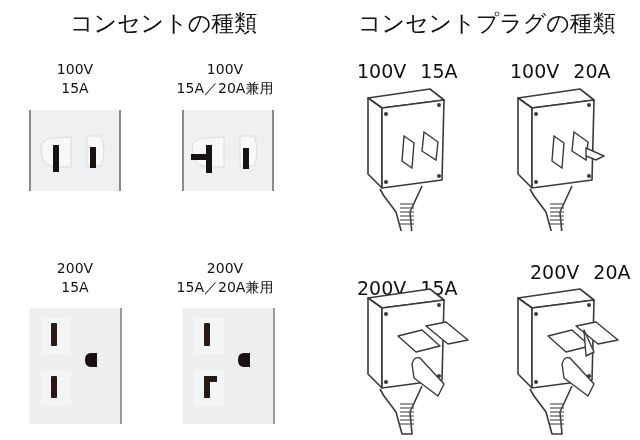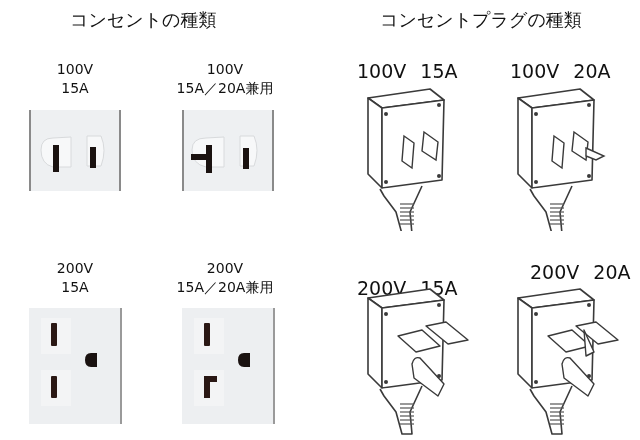--- a/index.html
+++ b/index.html
@@ -1,29 +1,29 @@
 <!DOCTYPE html>
 <html><head>
 <meta charset="utf-8">
 <style>
   html,body{margin:0;padding:0;background:#fff;}
   body{width:640px;height:440px;position:relative;overflow:hidden;font-family:"DejaVu Sans",sans-serif;color:#111;}
   .abs{position:absolute;}
-  .title{font-size:18px;font-weight:normal;letter-spacing:0px;white-space:nowrap;}
+  .title{font-size:23px;font-weight:normal;letter-spacing:0px;white-space:nowrap;}
   .lbl{font-size:14px;text-align:center;line-height:19px;white-space:nowrap;}
   .plbl{font-size:19px;white-space:nowrap;word-spacing:8px;}
   .outlet{background:#eef0f2;border-left:2px solid #8a8a8a;border-right:2px solid #8a8a8a;box-sizing:border-box;}
   .vert{background:#edeff1;border-right:2px solid #9a9a9a;box-sizing:border-box;}
   svg{display:block;}
 </style>
 </head>
 <body>
 
 <div class="abs title" style="left:70px;top:8px;">コンセントの種類</div>
-<div class="abs title" style="left:380px;top:8px;">コンセントプラグの種類</div>
+<div class="abs title" style="left:358px;top:8px;">コンセントプラグの種類</div>
 
 <div class="abs lbl" style="left:30px;top:60px;width:90px;">
   <div>100V</div>
   <div>15A</div>
 </div>
 <div class="abs lbl" style="left:160px;top:60px;width:130px;">
   <div>100V</div>
   <div>15A／20A兼用</div>
 </div>
 <div class="abs lbl" style="left:30px;top:259px;width:90px;">

